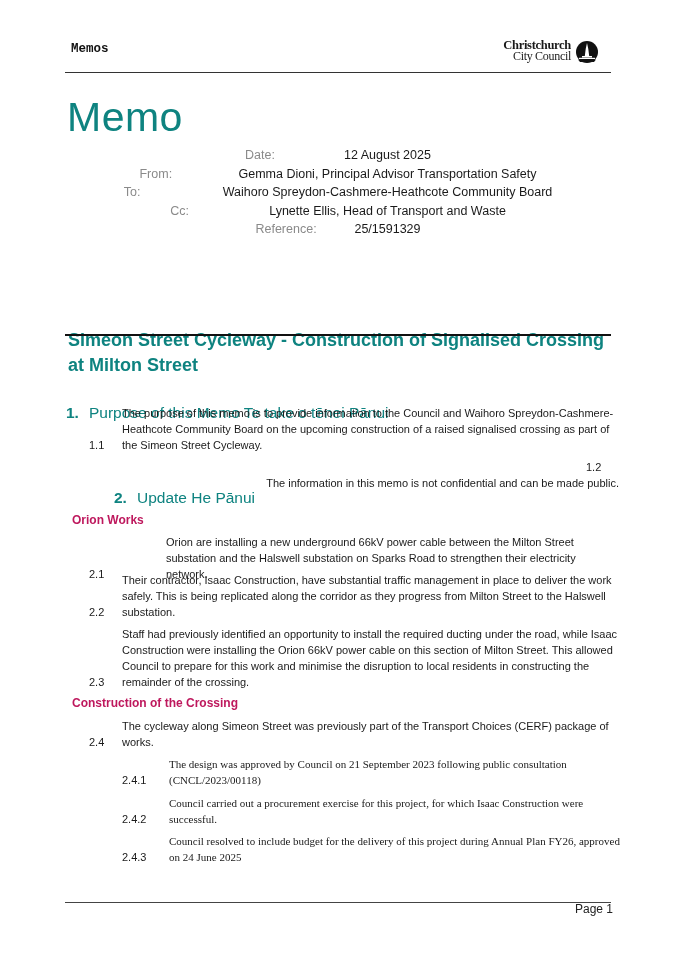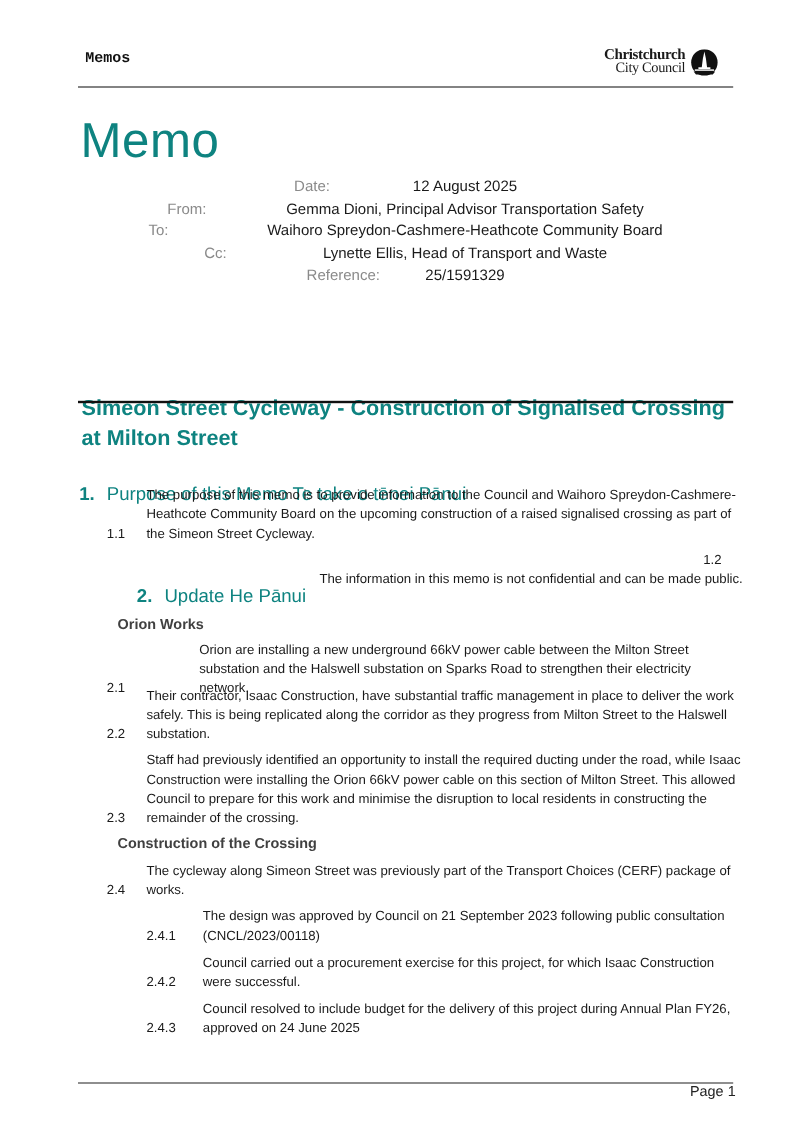--- a/index.html
+++ b/index.html
@@ -36,22 +36,22 @@
     .h1 { font-size: 15.5px; color: #0e8380; font-weight: normal; }
     .h1 .num { display: inline-block; width: 23px; font-weight: bold; }
     .sec1 { left: 66px; top: 383px; margin-top: 21px; }
     .sec2 { left: 66px; top: 489px; margin-left: 48px; }
     .body { font-size: 11px; line-height: 16px; color: #1a1a1a; align-items: flex-end; }
     .para { position: absolute; left: 89px; width: 530px; display: flex; }
     .para .n { width: 33px; flex: none; }
     .para .t { flex: 1; }
     .sub { position: absolute; left: 122px; width: 500px; display: flex; }
     .sub .n { width: 47px; flex: none; }
-    .sub .t { flex: 1; }
-    .subhead { position: absolute; left: 98px; font-size: 12px; font-weight: bold; color: #404040; }
+    .sub .t { flex: 1; font-family: Liberation Serif, serif; }
+    .subhead { position: absolute; left: 72px; font-size: 12px; font-weight: bold; color: #be185d; }
     .rule-foot { left: 65px; top: 902px; width: 546px; height: 1px; background: #444; }
     .page-num { left: 575px; top: 902px; font-size: 12px; color: #222; }
   </style>
 </head>
 <body>
 
 <div class="abs header-label">Memos</div>
 
 <div class="abs logo">
   <div class="logo-text">

